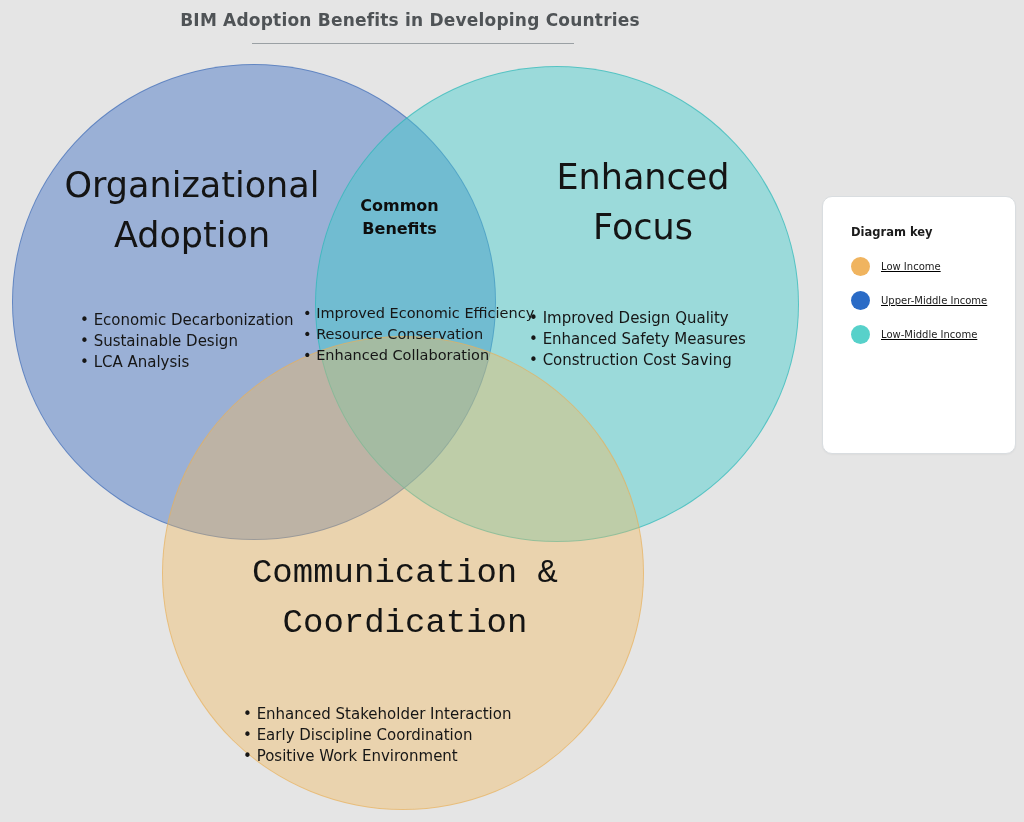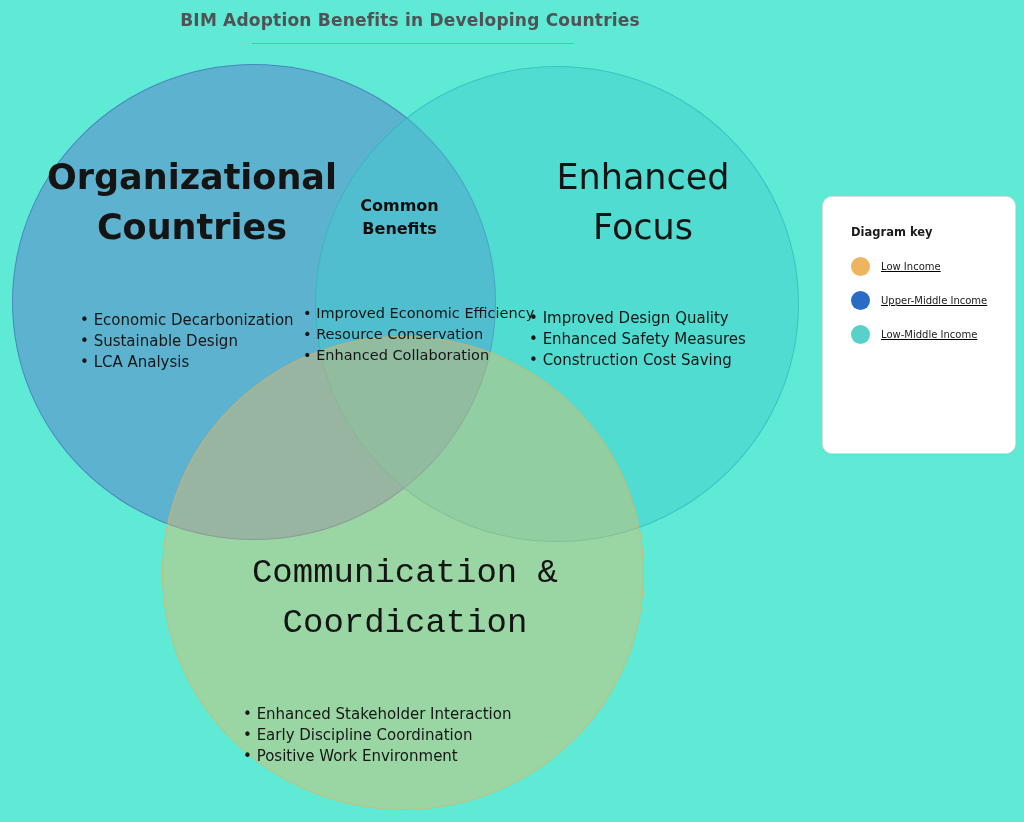--- a/index.html
+++ b/index.html
@@ -5,21 +5,21 @@
   html, body {
     margin: 0;
     padding: 0;
     background: #ffffff;
     font-family: "DejaVu Sans", "Liberation Sans", sans-serif;
   }
   #stage {
     position: relative;
     width: 1024px;
     height: 822px;
-    background: #5eead4;
+    background: #e5e5e5;
     overflow: hidden;
   }
 
   
   .page-title {
     position: absolute;
     left: 0;
     top: 10px;
     width: 820px;
     text-align: center;
@@ -69,21 +69,21 @@
 
   
   .venn-heading {
     position: absolute;
     text-align: center;
     color: #141414;
     font-size: 35px;
     line-height: 50px;
     font-weight: 400;
   }
-  .heading-org  { left: 22px;  top: 152px; width: 340px; font-weight: bold; }
+  .heading-org  { left: 22px;  top: 160px; width: 340px; }
   .heading-tech { left: 473px; top: 152px; width: 340px; }
   .heading-comm { left: 205px; top: 548px; width: 400px; font-size: 34px; font-family: Liberation Mono, monospace; }
 
   .common-heading {
     position: absolute;
     left: 327px;
     top: 194px;
     width: 145px;
     text-align: center;
     font-size: 16px;
@@ -153,21 +153,21 @@
 
   <div class="page-title">BIM Adoption Benefits in Developing Countries</div>
   <div class="title-underline"></div>
 
   <div class="circle circle-blue"></div>
   <div class="circle circle-teal"></div>
   <div class="circle circle-orange"></div>
 
   <div class="venn-heading heading-org">
     <div>Organizational</div>
-    <div>Countries</div>
+    <div>Adoption</div>
   </div>
 
   <div class="venn-heading heading-tech">
     <div>Enhanced</div>
     <div>Focus</div>
   </div>
 
   <div class="common-heading">
     <div>Common</div>
     <div>Benefits</div>

